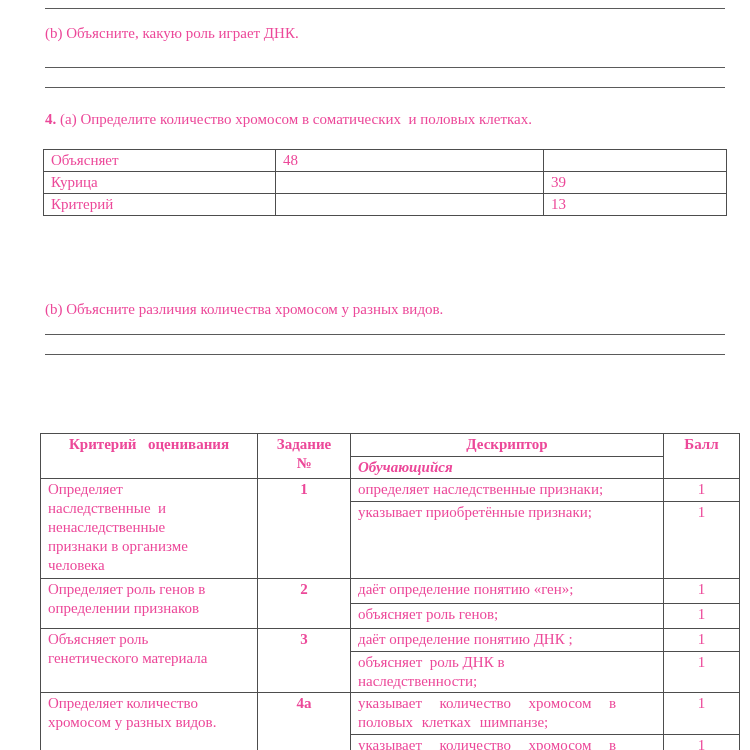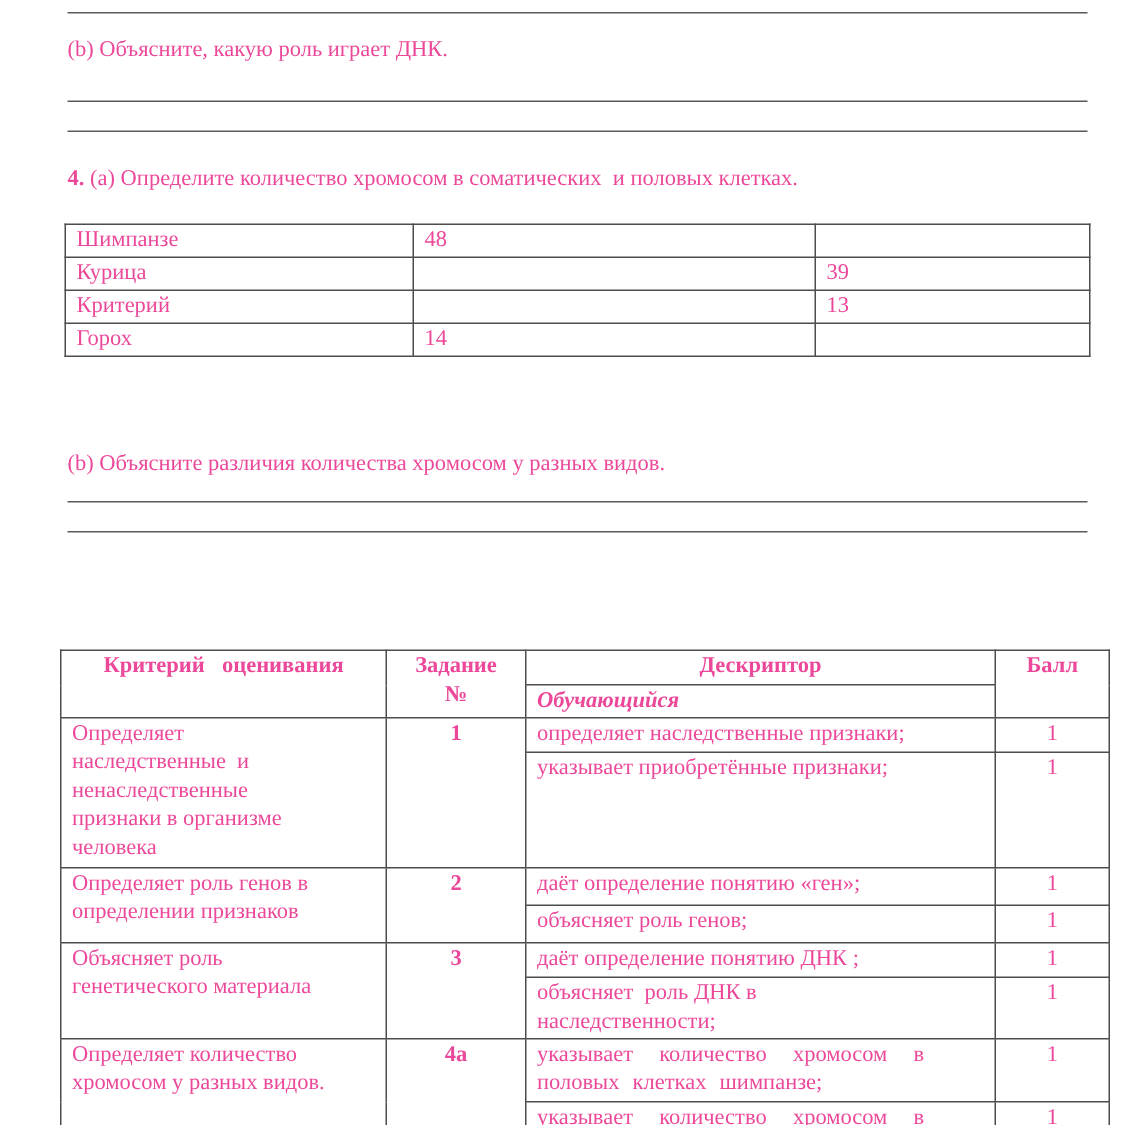--- a/index.html
+++ b/index.html
@@ -85,38 +85,33 @@
   <p class="q" style="left:45px;top:110px;"><span class="bold">4.</span><span> (a) Определите количество хромосом в соматических  и половых клетках.</span></p>
 
   <table class="t1">
     <colgroup>
         <col class="c1">
         <col class="c2">
         <col class="c3">
       </colgroup>
     <tbody>
     <tr class="row">
-      <td>Шимпанзе</td>
+      <td>Объясняет</td>
       <td>48</td>
       <td></td>
     </tr>
     <tr class="row">
       <td>Курица</td>
       <td></td>
       <td>39</td>
     </tr>
     <tr class="row">
       <td>Критерий</td>
       <td></td>
       <td>13</td>
-    </tr>
-    <tr class="row">
-      <td>Горох</td>
-      <td>14</td>
-      <td></td>
     </tr>
   </tbody>
     </table>
 
   <p class="q" style="left:45px;top:300px;">(b) Объясните различия количества хромосом у разных видов.</p>
   <div class="hr" style="left:45px;top:334px;width:680px;"></div>
   <div class="hr" style="left:45px;top:354px;width:680px;"></div>
 
   <table class="rubric">
     <colgroup>

